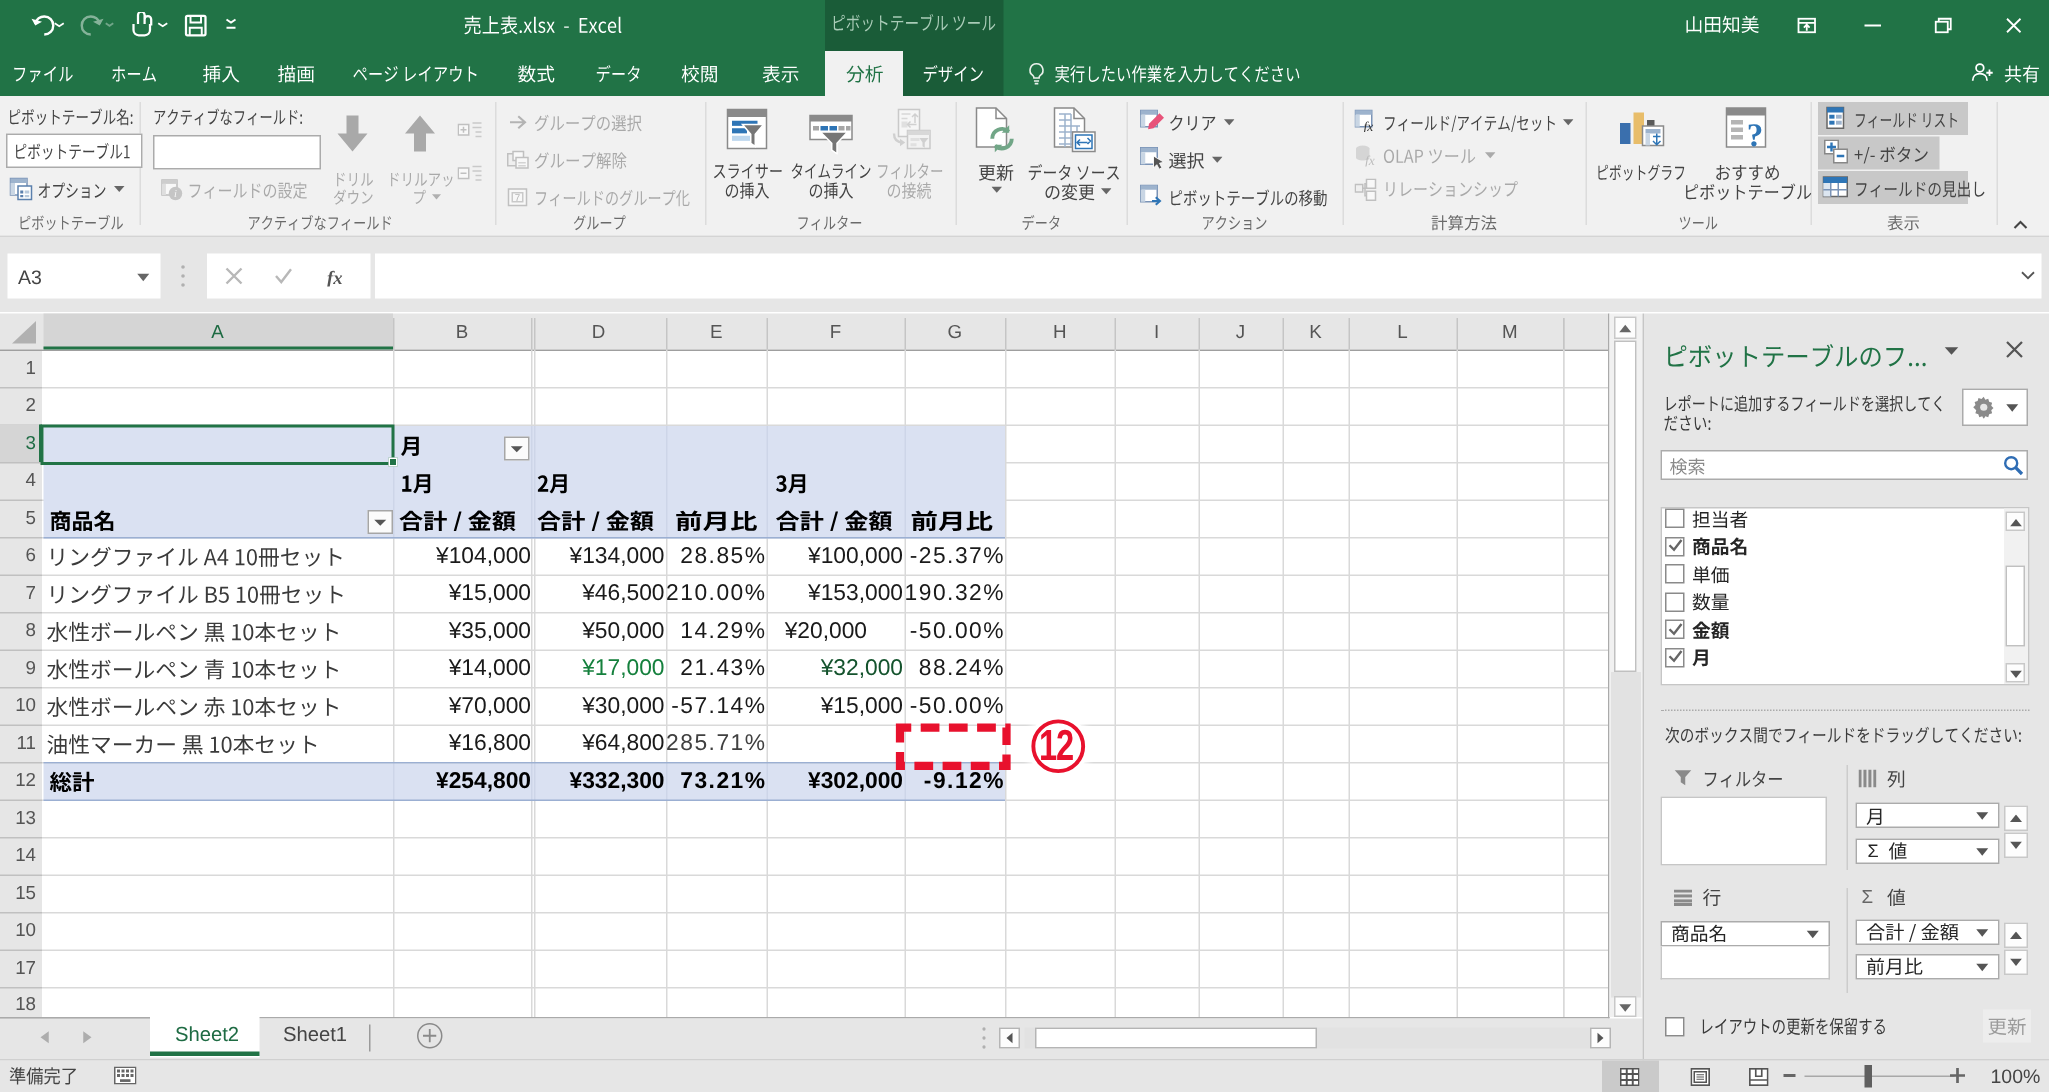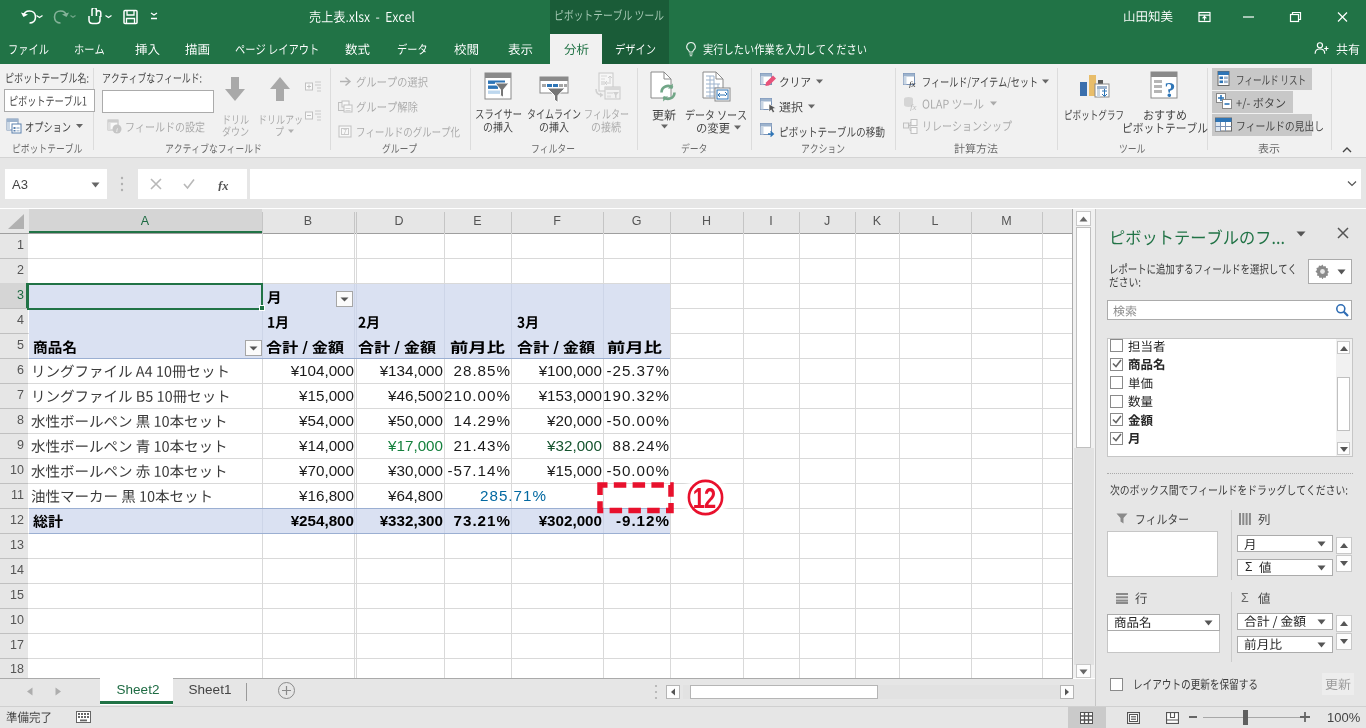--- a/index.html
+++ b/index.html
@@ -1313,24 +1313,24 @@
         <use href="#r30f3" x="6000"></use>
         <use href="#r9ed2" x="7224"></use>
         <use href="#r31" x="8448"></use>
         <use href="#r30" x="9003"></use>
         <use href="#r672c" x="9558"></use>
         <use href="#r30bb" x="10558"></use>
         <use href="#r30c3" x="11558"></use>
         <use href="#r30c8" x="12558"></use>
       </g>
     </svg>
-    <div class="ab" style="font:15.2px 'Liberation Sans',sans-serif;color:#1a1a1a;line-height:15.2px;right:1012px;top:412.9px;white-space:pre">¥54,000</div>
+    <div class="ab" style="font:15.2px 'Liberation Sans',sans-serif;color:#1a1a1a;line-height:15.2px;right:1012px;top:412.9px;white-space:pre">¥35,000</div>
     <div class="ab" style="font:15.2px 'Liberation Sans',sans-serif;color:#1a1a1a;line-height:15.2px;right:923px;top:412.9px;white-space:pre">¥50,000</div>
     <div class="ab" style="font:15.2px 'Liberation Sans',sans-serif;color:#1a1a1a;line-height:15.2px;letter-spacing:1px;right:855px;top:412.9px;white-space:pre">14.29%</div>
-    <div class="ab" style="font:15.2px 'Liberation Sans',sans-serif;color:#1a1a1a;line-height:15.2px;right:764px;top:412.9px;white-space:pre">¥20,000</div>
+    <div class="ab" style="font:15.2px 'Liberation Sans',sans-serif;color:#1a1a1a;line-height:15.2px;right:788px;top:412.9px;white-space:pre">¥20,000</div>
     <div class="ab" style="font:15.2px 'Liberation Sans',sans-serif;color:#1a1a1a;line-height:15.2px;letter-spacing:1px;right:696px;top:412.9px;white-space:pre">-50.00%</div>
     <svg class="ab" style="left:31.0px;top:439.0px" width="196.6" height="14.5" viewBox="0 0 13558 1000" preserveAspectRatio="none">
       <g transform="translate(0,880) scale(1,-1)" fill="#3b3b3b">
         <use href="#r6c34"></use>
         <use href="#r6027" x="1000"></use>
         <use href="#r30dc" x="2000"></use>
         <use href="#r30fc" x="3000"></use>
         <use href="#r30eb" x="4000"></use>
         <use href="#r30da" x="5000"></use>
         <use href="#r30f3" x="6000"></use>
@@ -1383,21 +1383,21 @@
         <use href="#r31" x="7448"></use>
         <use href="#r30" x="8003"></use>
         <use href="#r672c" x="8558"></use>
         <use href="#r30bb" x="9558"></use>
         <use href="#r30c3" x="10558"></use>
         <use href="#r30c8" x="11558"></use>
       </g>
     </svg>
     <div class="ab" style="font:15.2px 'Liberation Sans',sans-serif;color:#1a1a1a;line-height:15.2px;right:1012px;top:487.9px;white-space:pre">¥16,800</div>
     <div class="ab" style="font:15.2px 'Liberation Sans',sans-serif;color:#1a1a1a;line-height:15.2px;right:923px;top:487.9px;white-space:pre">¥64,800</div>
-    <div class="ab" style="font:15.2px 'Liberation Sans',sans-serif;color:#0369a1;line-height:15.2px;letter-spacing:1px;right:819px;top:487.9px;white-space:pre">285.71%</div>
+    <div class="ab" style="font:15.2px 'Liberation Sans',sans-serif;color:#404040;line-height:15.2px;letter-spacing:1px;right:855px;top:487.9px;white-space:pre">285.71%</div>
     <svg class="ab" style="left:33.0px;top:514.0px" width="30.0" height="14.5" viewBox="0 0 2000 1000" preserveAspectRatio="none">
       <g transform="translate(0,880) scale(1,-1)" fill="#000">
         <use href="#b7dcf"></use>
         <use href="#b8a08" x="1000"></use>
       </g>
     </svg>
     <div class="ab" style="font:bold 15.2px 'Liberation Sans',sans-serif;color:#000;line-height:15.2px;right:1012px;top:512.9px;white-space:pre">¥254,800</div>
     <div class="ab" style="font:bold 15.2px 'Liberation Sans',sans-serif;color:#000;line-height:15.2px;right:923px;top:512.9px;white-space:pre">¥332,300</div>
     <div class="ab" style="font:bold 15.2px 'Liberation Sans',sans-serif;color:#000;line-height:15.2px;letter-spacing:1px;right:855px;top:512.9px;white-space:pre">73.21%</div>
     <div class="ab" style="font:bold 15.2px 'Liberation Sans',sans-serif;color:#000;line-height:15.2px;right:764px;top:512.9px;white-space:pre">¥302,000</div>

